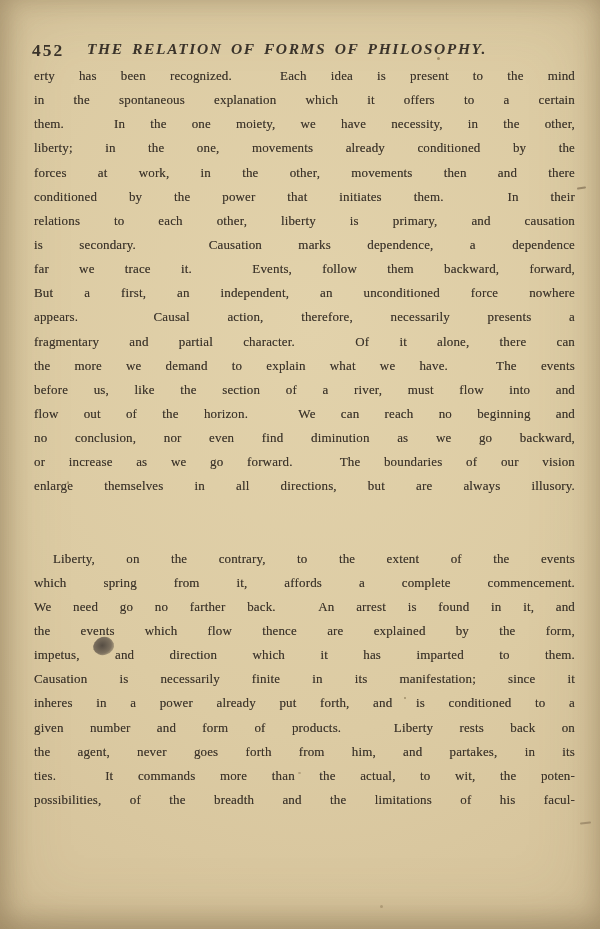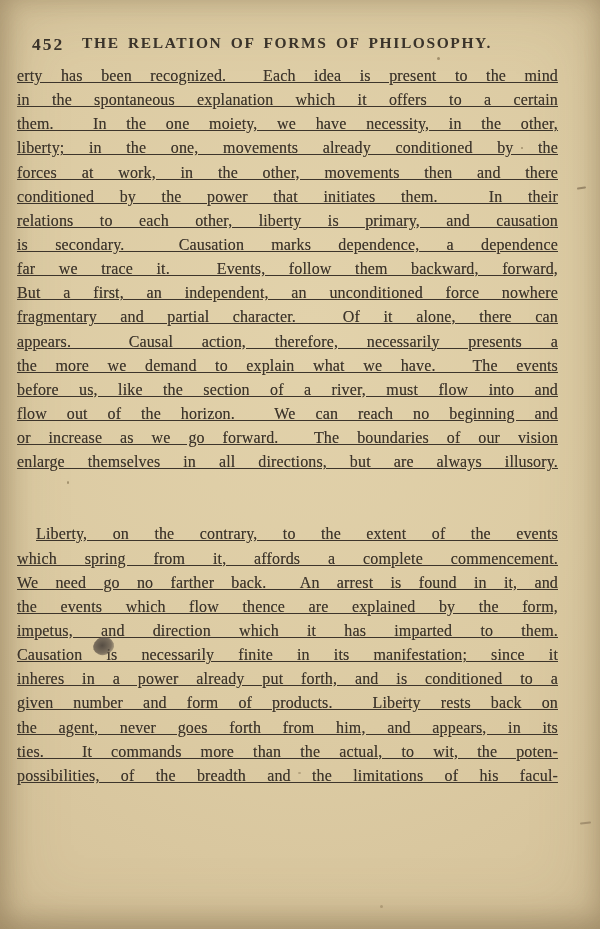--- a/index.html
+++ b/index.html
@@ -17,54 +17,54 @@
         #e2d2ab 0%, #dccba3 40%, #d5c29a 70%, #c9b58c 100%);
     box-shadow:
       inset 0 0 70px rgba(118, 94, 58, 0.22),
       inset 8px 0 24px rgba(110, 88, 55, 0.18),
       inset 0 -10px 26px rgba(100, 80, 50, 0.28);
     color: #3d352b;
   }
   
   .running-head {
     position: absolute;
-    top: 34px;
+    top: 40px;
     left: 30px;
     right: 30px;
     height: 22px;
   }
   .page-num {
     position: absolute;
     left: 2px;
     top: 0;
     font-size: 17.5px;
     font-weight: bold;
     letter-spacing: 2px;
     color: #3a332a;
   }
   .running-title {
     display: block;
     text-align: center;
     padding-right: 26px;
     font-size: 15.5px;
+    font-style: italic;
     font-weight: bold;
     letter-spacing: 1.6px;
     word-spacing: 3px;
     color: #3a332a;
     white-space: nowrap;
   }
   
   .text-block {
     position: absolute;
     top: 64px;
-    left: 17px;
+    left: 34px;
     width: 541px;
-    font-size: 16px;
+    font-size: 13px;
     text-shadow: 0 0 0.5px rgba(61, 53, 43, 0.55);
-    text-decoration: underline;
   }
   .line {
     height: 24.15px;
     line-height: 24.15px;
     text-align: justify;
     text-align-last: justify;
     letter-spacing: 0.15px;
     white-space: nowrap;
   }
   .line.indent { text-indent: 19px; margin-top: 48px; }
@@ -117,38 +117,39 @@
         <div class="line">erty has been recognized.&nbsp; Each idea is present to the mind</div>
         <div class="line">in the spontaneous explanation which it offers to a certain</div>
         <div class="line">them.&nbsp; In the one moiety, we have necessity, in the other,</div>
         <div class="line">liberty; in the one, movements already conditioned by the</div>
         <div class="line">forces at work, in the other, movements then and there</div>
         <div class="line">conditioned by the power that initiates them.&nbsp; In their</div>
         <div class="line">relations to each other, liberty is primary, and causation</div>
         <div class="line">is secondary.&nbsp; Causation marks dependence, a dependence</div>
         <div class="line">far we trace it.&nbsp; Events, follow them backward, forward,</div>
         <div class="line">But a first, an independent, an unconditioned force nowhere</div>
+        <div class="line">appears.&nbsp; Causal action, therefore, necessarily presents a</div>
         <div class="line">fragmentary and partial character.&nbsp; Of it alone, there can</div>
-        <div class="line">appears.&nbsp; Causal action, therefore, necessarily presents a</div>
         <div class="line">the more we demand to explain what we have.&nbsp; The events</div>
         <div class="line">before us, like the section of a river, must flow into and</div>
         <div class="line">flow out of the horizon.&nbsp; We can reach no beginning and</div>
+        <div class="line">no conclusion, nor even find diminution as we go backward,</div>
         <div class="line">or increase as we go forward.&nbsp; The boundaries of our vision</div>
         <div class="line">enlarge themselves in all directions, but are always illusory.</div>
       </div>
       <div class="paragraph">
         <div class="line indent">Liberty, on the contrary, to the extent of the events</div>
         <div class="line">which spring from it, affords a complete commencement.</div>
         <div class="line">We need go no farther back.&nbsp; An arrest is found in it, and</div>
         <div class="line">the events which flow thence are explained by the form,</div>
         <div class="line">impetus, and direction which it has imparted to them.</div>
         <div class="line">Causation is necessarily finite in its manifestation; since it</div>
         <div class="line">inheres in a power already put forth, and is conditioned to a</div>
         <div class="line">given number and form of products.&nbsp; Liberty rests back on</div>
-        <div class="line">the agent, never goes forth from him, and appears, in its</div>
+        <div class="line">the agent, never goes forth from him, and partakes, in its</div>
         <div class="line">ties.&nbsp; It commands more than the actual, to wit, the poten-</div>
         <div class="line">possibilities, of the breadth and the limitations of his facul-</div>
       </div>
     </main>
 
   <div class="ink-blot"></div>
 
   <div class="speck s1"></div>
   <div class="speck s2"></div>
   <div class="speck s3"></div>

